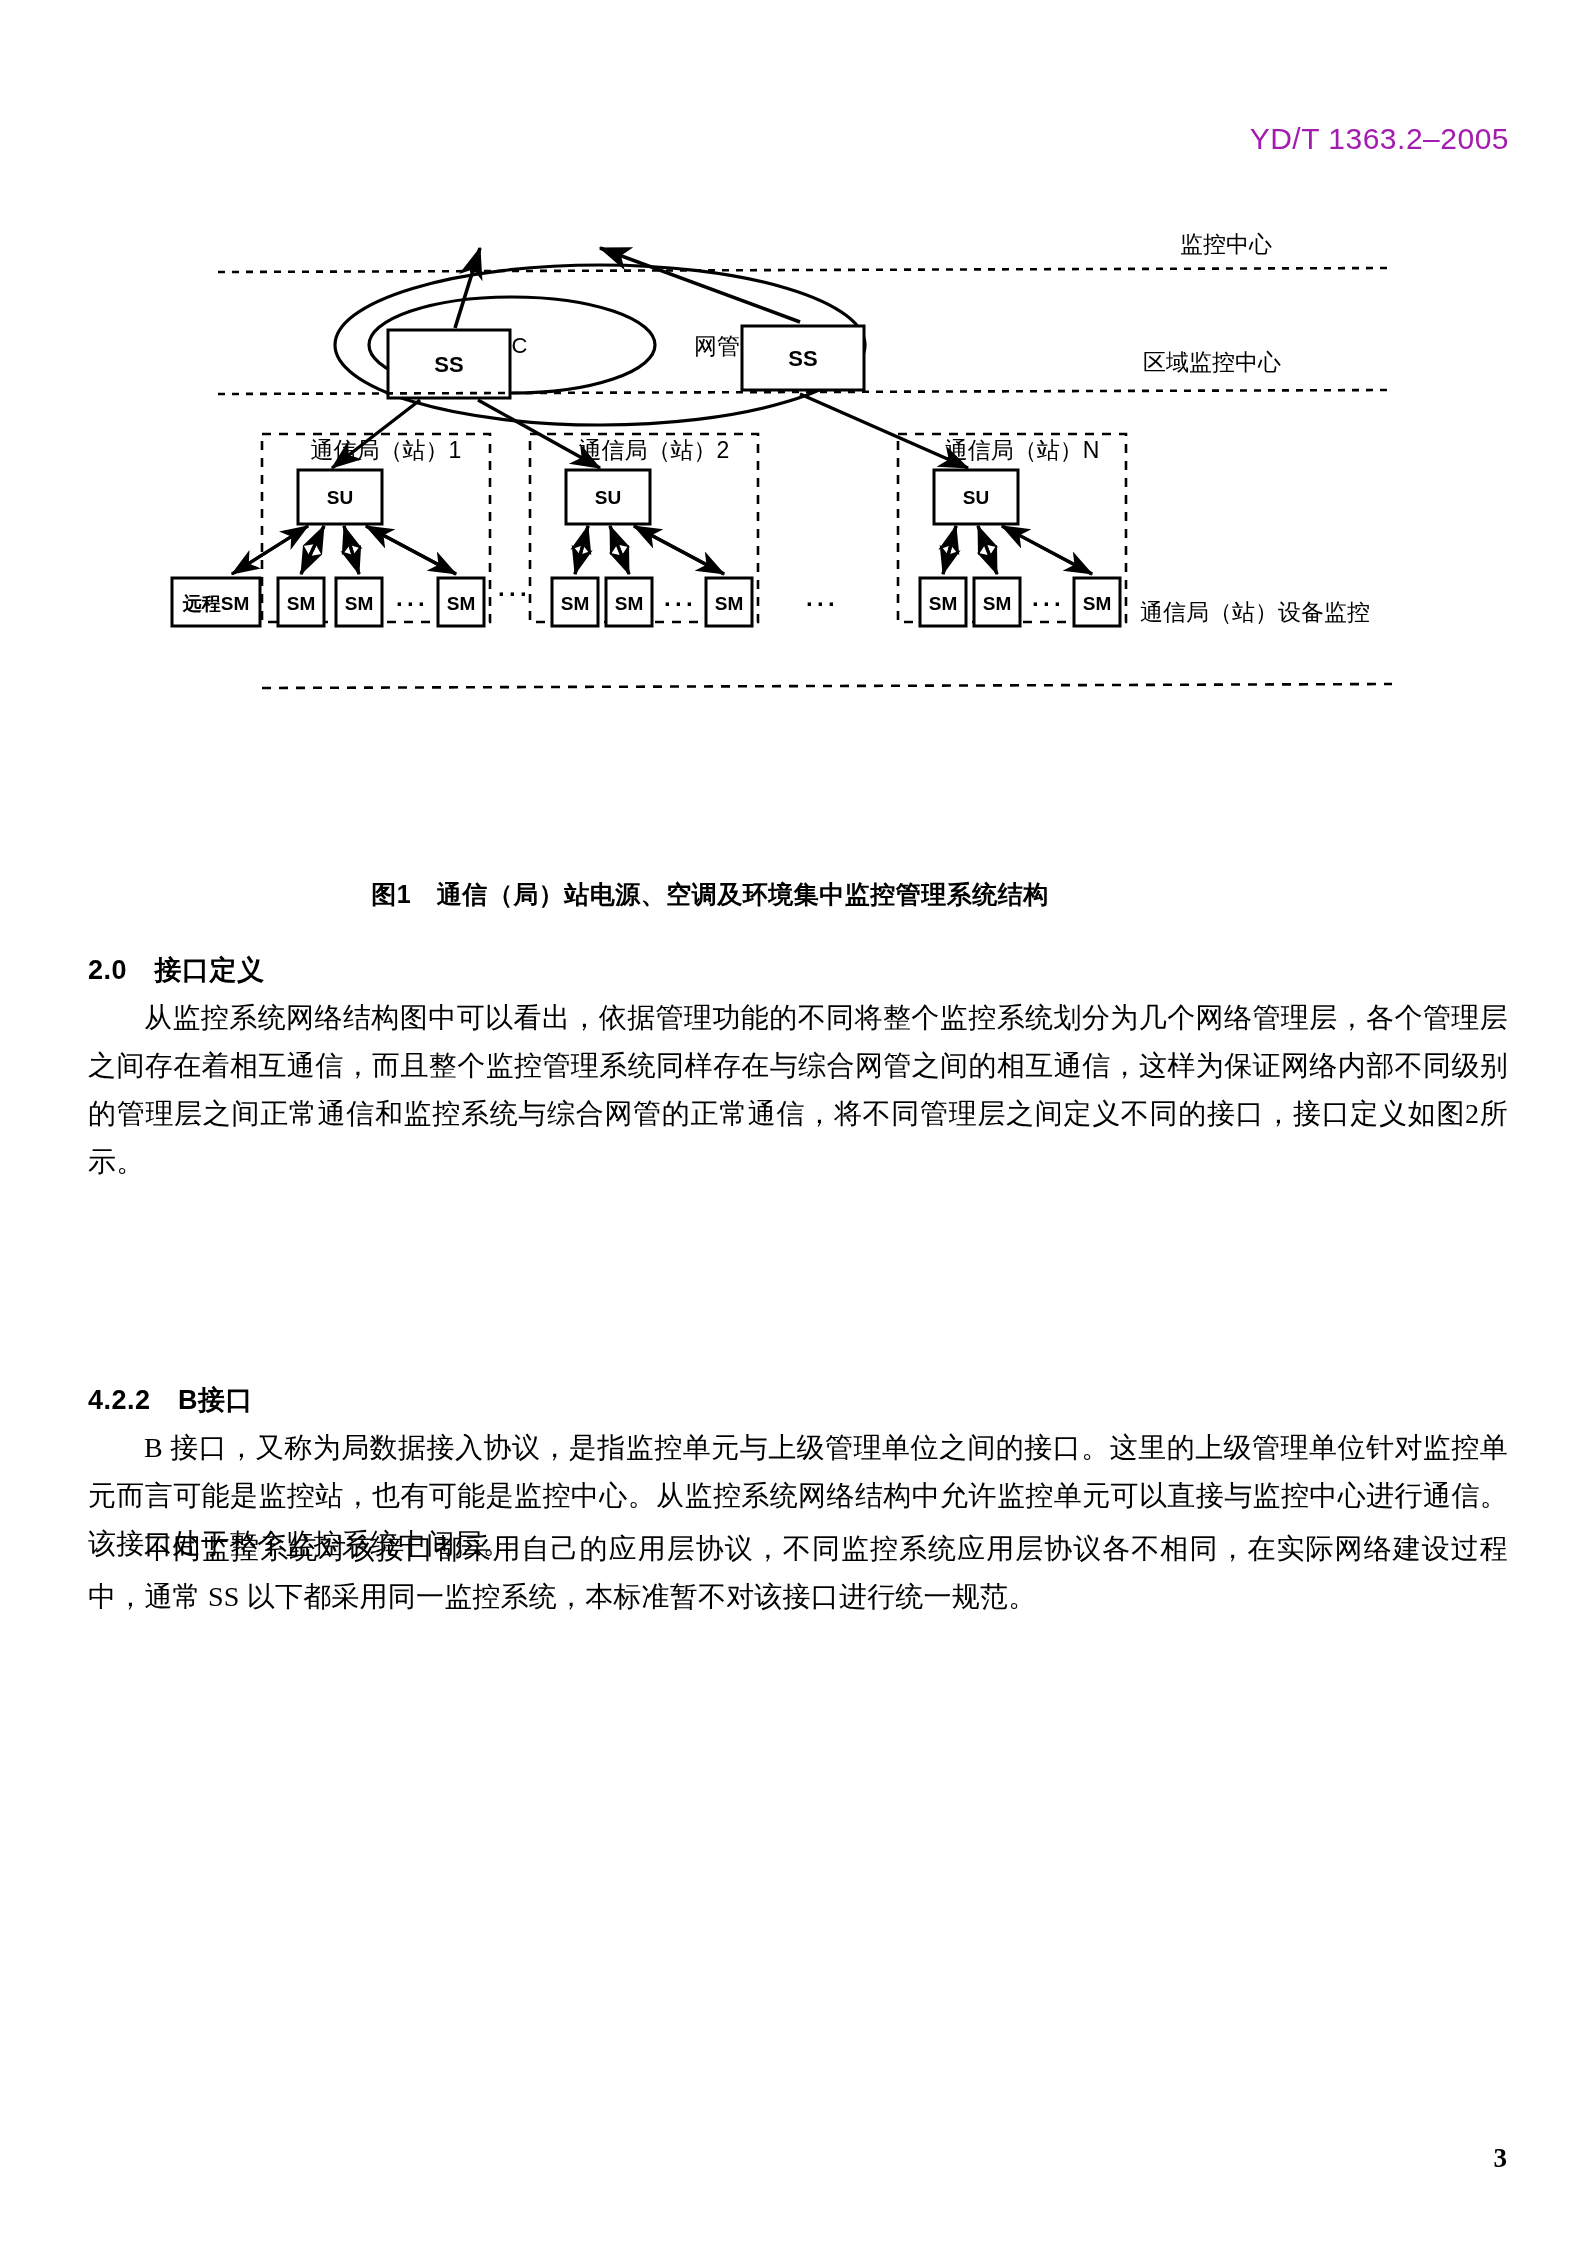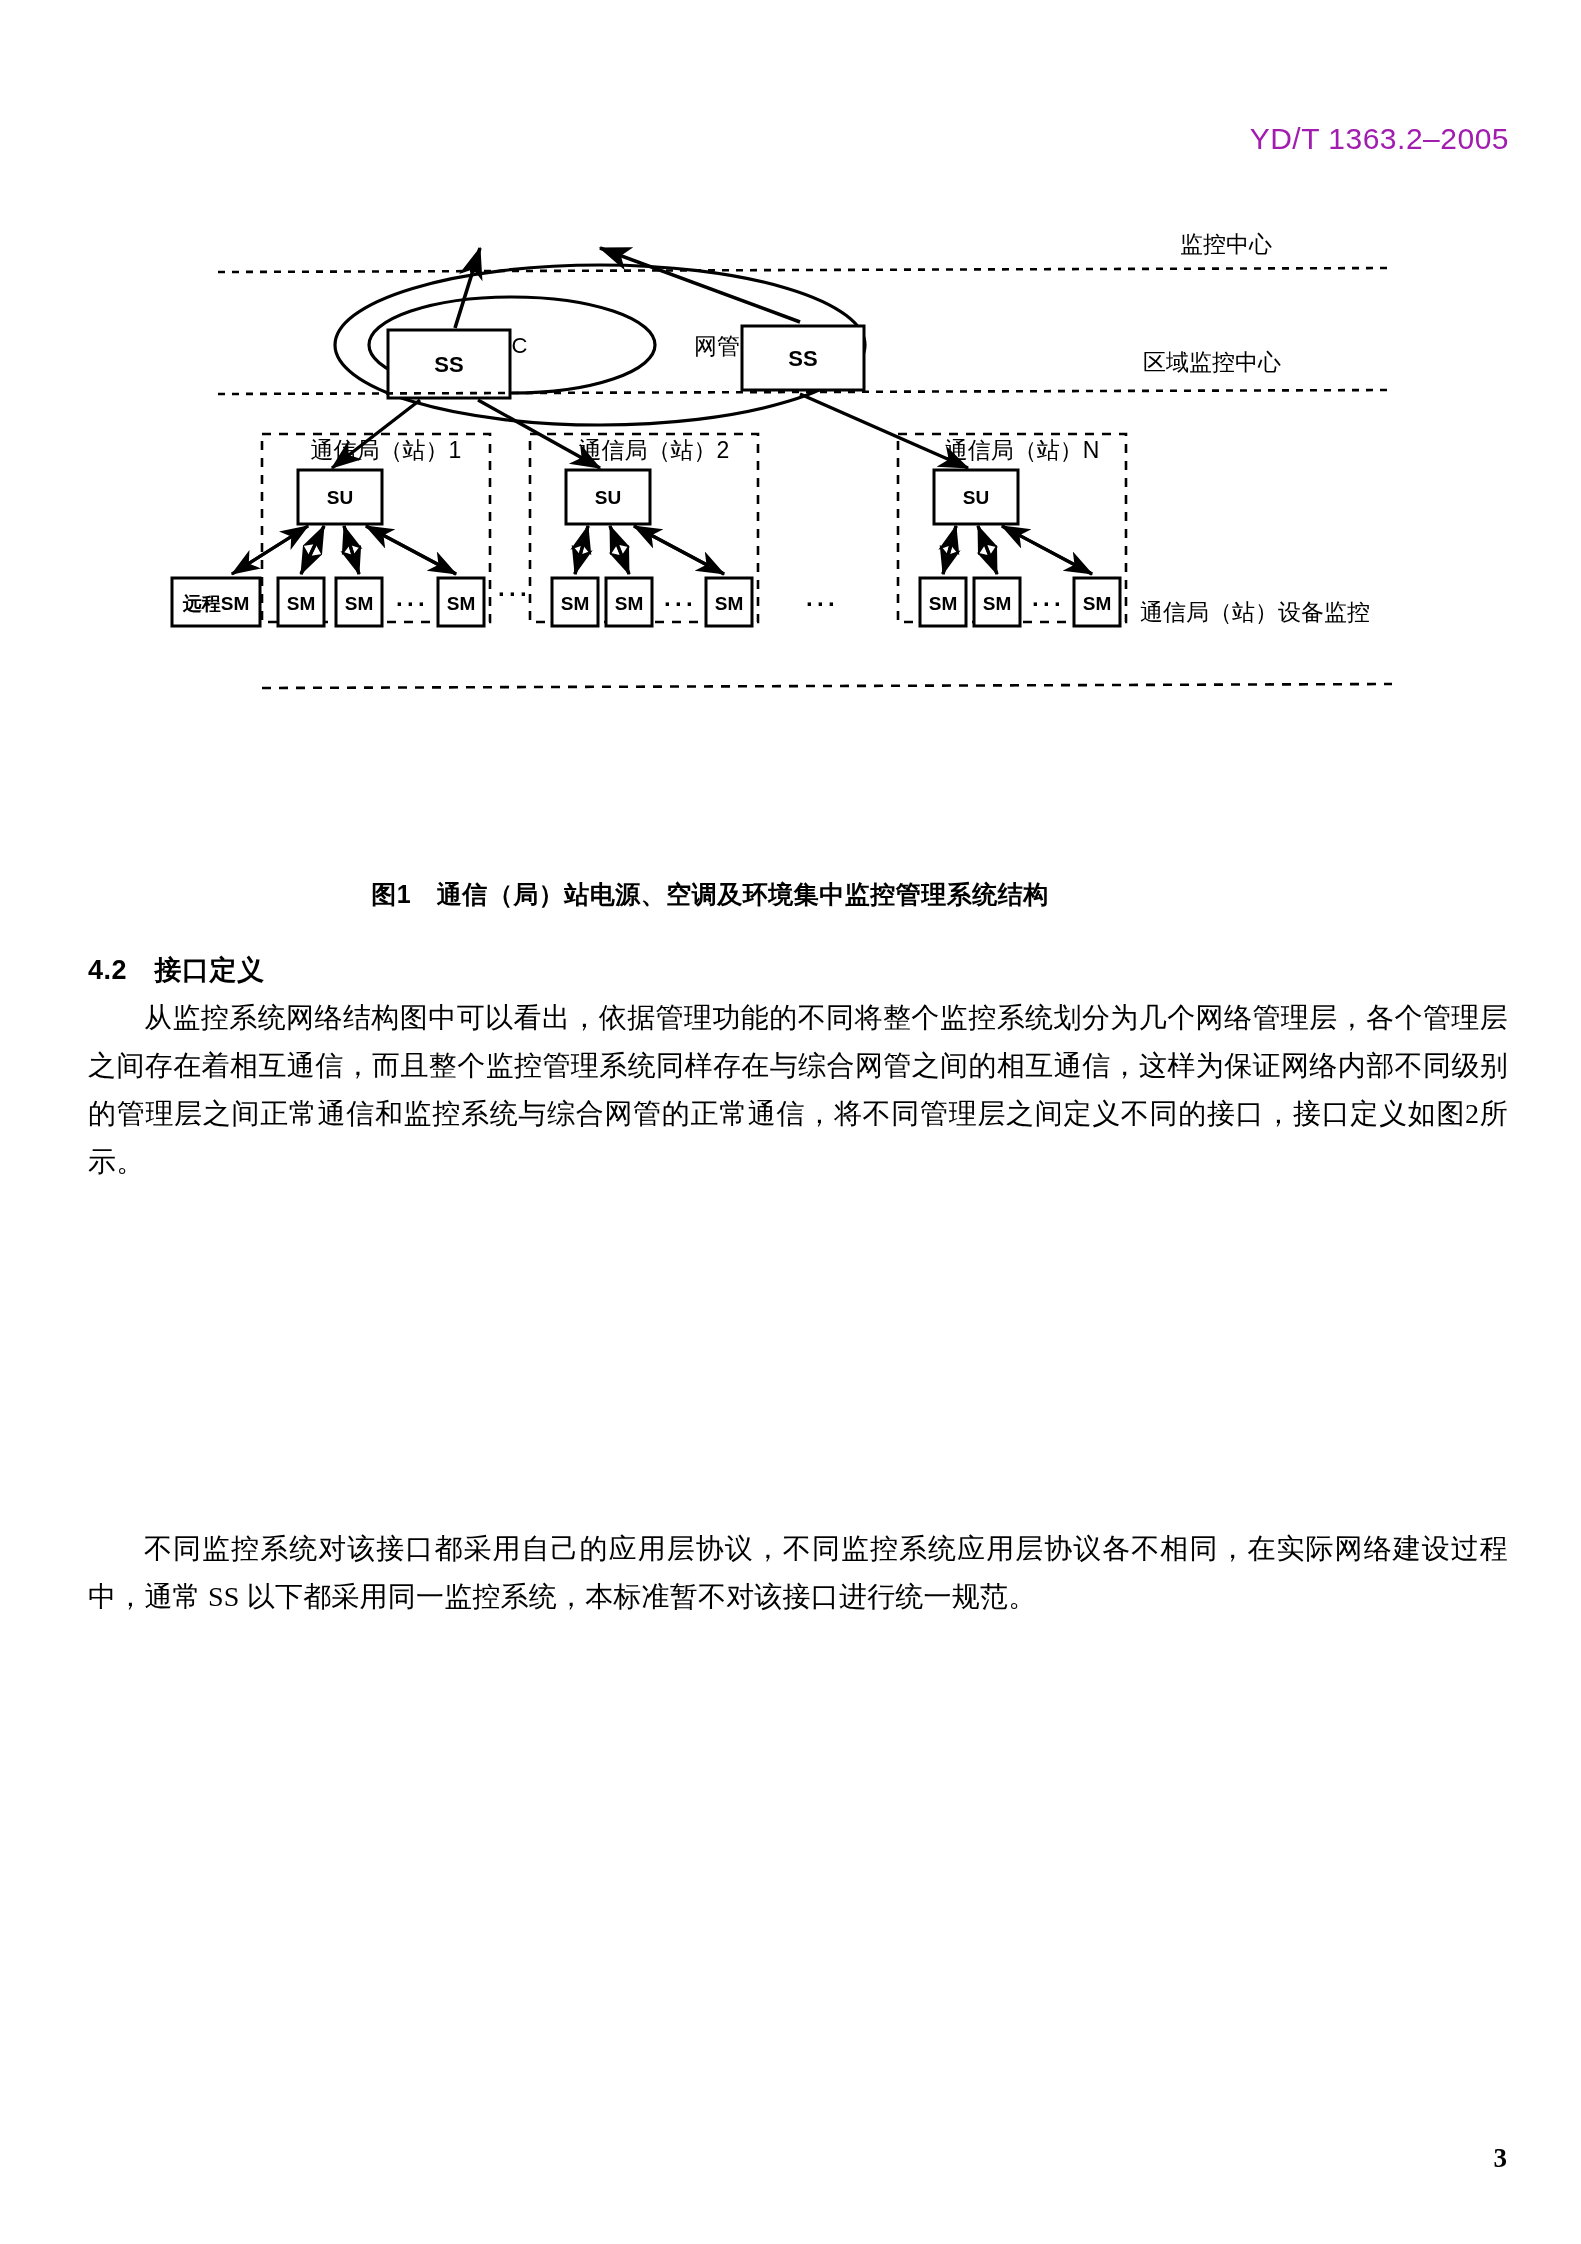--- a/index.html
+++ b/index.html
@@ -250,25 +250,29 @@
       <line x1="262" y1="538" x2="1392" y2="534" stroke="#000" stroke-width="2.6" stroke-dasharray="9 8"></line>
       <text class="dlabel-cn" x="1140" y="470">通信局（站）设备监控</text>
 
       <line x1="262" y1="472" x2="262" y2="538" stroke="#000" stroke-width="0"></line>
     </svg>
   </div>
 
   <div class="fig-caption">图1　通信（局）站电源、空调及环境集中监控管理系统结构</div>
 
   <div class="body-block" id="sec42">
-    <div class="sec-head">4.2　接口定义</div>
+    <div class="sec-head">2.0　接口定义</div>
     <p class="para">从监控系统网络结构图中可以看出，依据管理功能的不同将整个监控系统划分为几个网络管理层，各个管理层之间存在着相互通信，而且整个监控管理系统同样存在与综合网管之间的相互通信，这样为保证网络内部不同级别的管理层之间正常通信和监控系统与综合网管的正常通信，将不同管理层之间定义不同的接口，接口定义如图2所示。</p>
   </div>
 
 
+  <div class="body-block" id="sec422">
+    <div class="sec-head">4.2.2　B接口</div>
+    <p class="para">B 接口，又称为局数据接入协议，是指监控单元与上级管理单位之间的接口。这里的上级管理单位针对监控单元而言可能是监控站，也有可能是监控中心。从监控系统网络结构中允许监控单元可以直接与监控中心进行通信。该接口处于整个监控系统中间层。</p>
+  </div>
 
   <div class="body-block" id="para-last">
     <p class="para">不同监控系统对该接口都采用自己的应用层协议，不同监控系统应用层协议各不相同，在实际网络建设过程中，通常 SS 以下都采用同一监控系统，本标准暂不对该接口进行统一规范。</p>
   </div>
 
   <div class="page-number">3</div>
 
 </div>
 
 </body></html>

